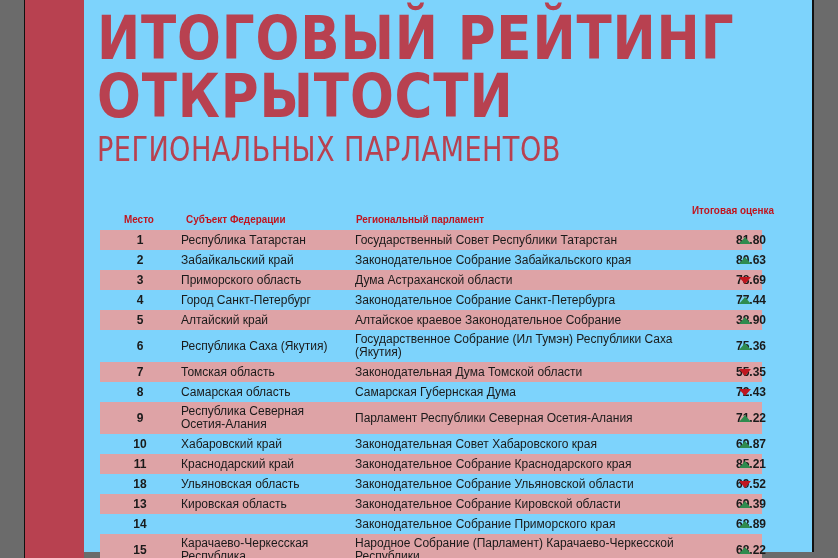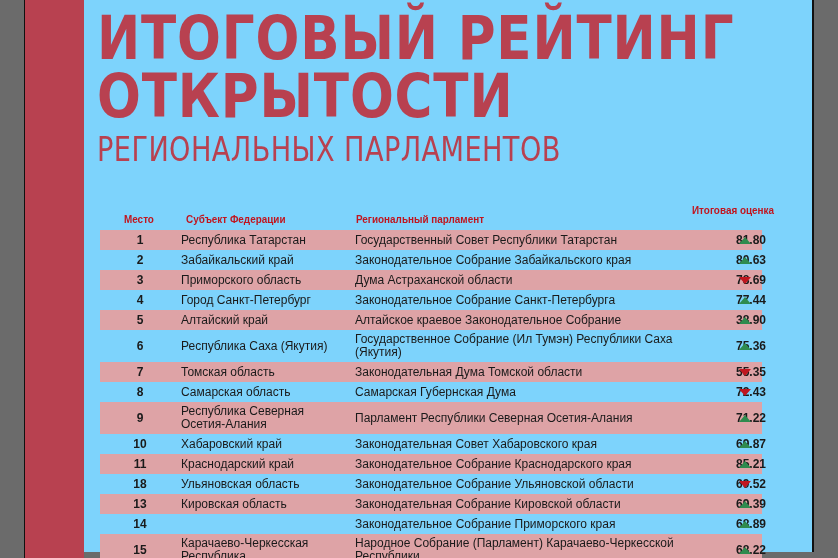--- a/index.html
+++ b/index.html
@@ -161,21 +161,21 @@
           <div class="cell c-subject">Ульяновская область</div>
           <div class="cell c-parl">Законодательное Собрание Ульяновской области</div>
           <div class="cell c-score">69.52</div>
           <div class="cell c-arrow">
             <span class="tri-down"></span>
           </div>
         </div>
         <div class="row striped">
           <div class="cell c-place">13</div>
           <div class="cell c-subject">Кировская область</div>
-          <div class="cell c-parl">Законодательная Собрание Кировской области</div>
+          <div class="cell c-parl">Законодательное Собрание Кировской области</div>
           <div class="cell c-score">69.39</div>
           <div class="cell c-arrow">
             <span class="tri-up"></span>
           </div>
         </div>
         <div class="row">
           <div class="cell c-place">14</div>
           <div class="cell c-parl">Законодательное Собрание Приморского края</div>
           <div class="cell c-score">68.89</div>
           <div class="cell c-arrow">

